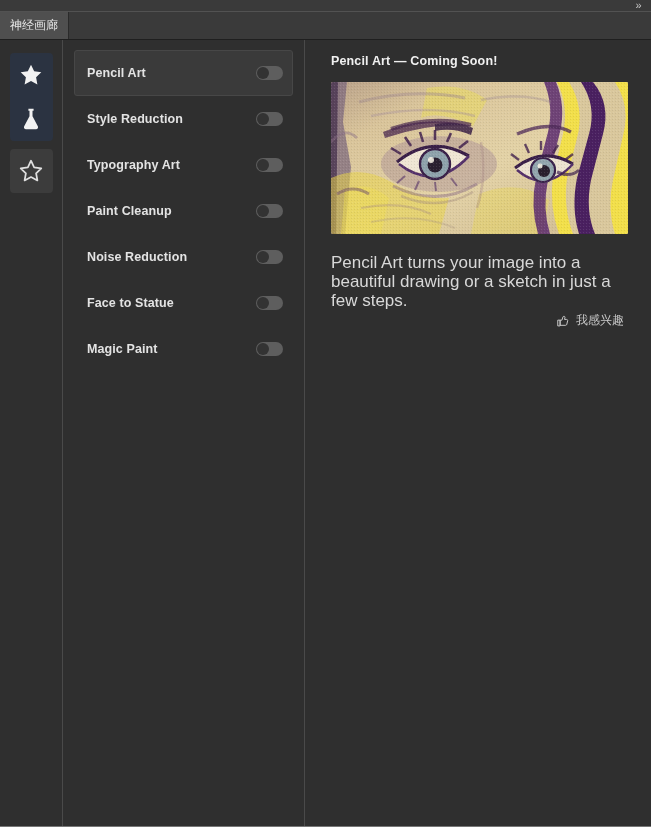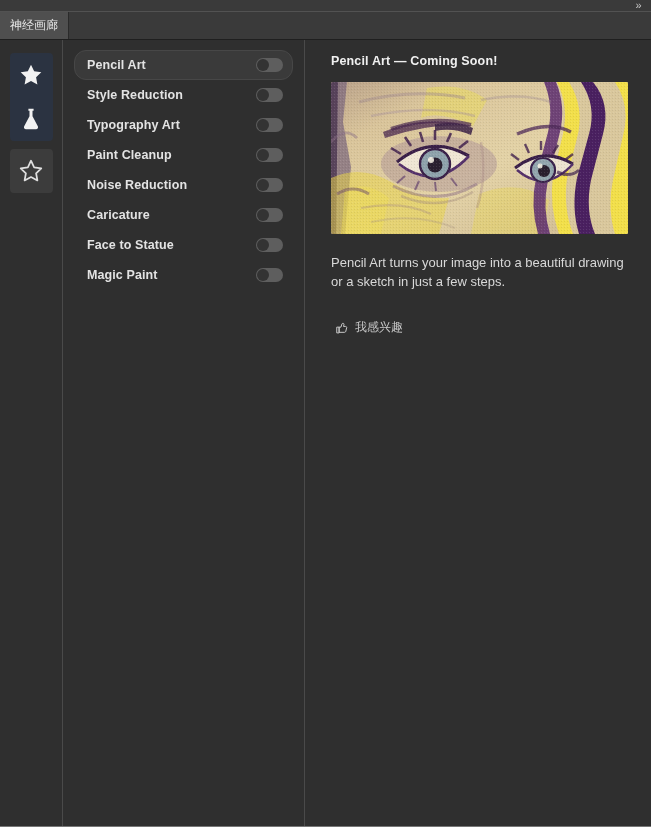--- a/index.html
+++ b/index.html
@@ -119,26 +119,26 @@
   
   .listpanel {
     width: 242px;
     flex: none;
     background: #2f2f2f;
     border-right: 1px solid #4a4a4a;
     padding: 10px 11px 0 11px;
   }
   .list-item {
     position: relative;
-    height: 30px;
+    height: 46px;
     display: flex;
     align-items: center;
     justify-content: space-between;
     padding: 0 9px 0 12px;
-    border-radius: 12px;
+    border-radius: 3px;
     cursor: pointer;
     border: 1px solid transparent;
   }
   .list-item.selected {
     background: #3a3a3a;
     border: 1px solid #474747;
   }
   .list-label {
     font-size: 12.5px;
     font-weight: bold;
@@ -187,30 +187,29 @@
     height: 152px;
     border-radius: 2px;
     overflow: hidden;
     position: relative;
     background: #c9b08a;
   }
   .hero svg { display: block; width: 100%; height: 100%; }
 
   .detail-desc {
     margin-top: 19px;
-    font-size: 13px;
+    font-size: 17px;
     line-height: 19px;
     color: #d8d8d8;
     width: 295px;
   }
 
   .interest-row {
-    margin-top: 26px;
-    display: flex;
-    justify-content: flex-start;
+    display: flex;
+    justify-content: flex-end;
     width: 297px;
   }
   .interest-btn {
     display: inline-flex;
     align-items: center;
     gap: 6px;
     font-size: 12px;
     color: #c9c9c9;
     cursor: pointer;
     background: none;
@@ -295,26 +294,20 @@
       </div>
 
 
       <div class="list-item">
         <span class="list-label">Noise Reduction</span>
         <span class="toggle">
             <span class="knob"></span>
           </span>
       </div>
 
-      <div class="list-item">
-        <span class="list-label">Caricature</span>
-        <span class="toggle">
-            <span class="knob"></span>
-          </span>
-      </div>
 
       <div class="list-item">
         <span class="list-label">Face to Statue</span>
         <span class="toggle">
             <span class="knob"></span>
           </span>
       </div>
 
       <div class="list-item">
         <span class="list-label">Magic Paint</span>

